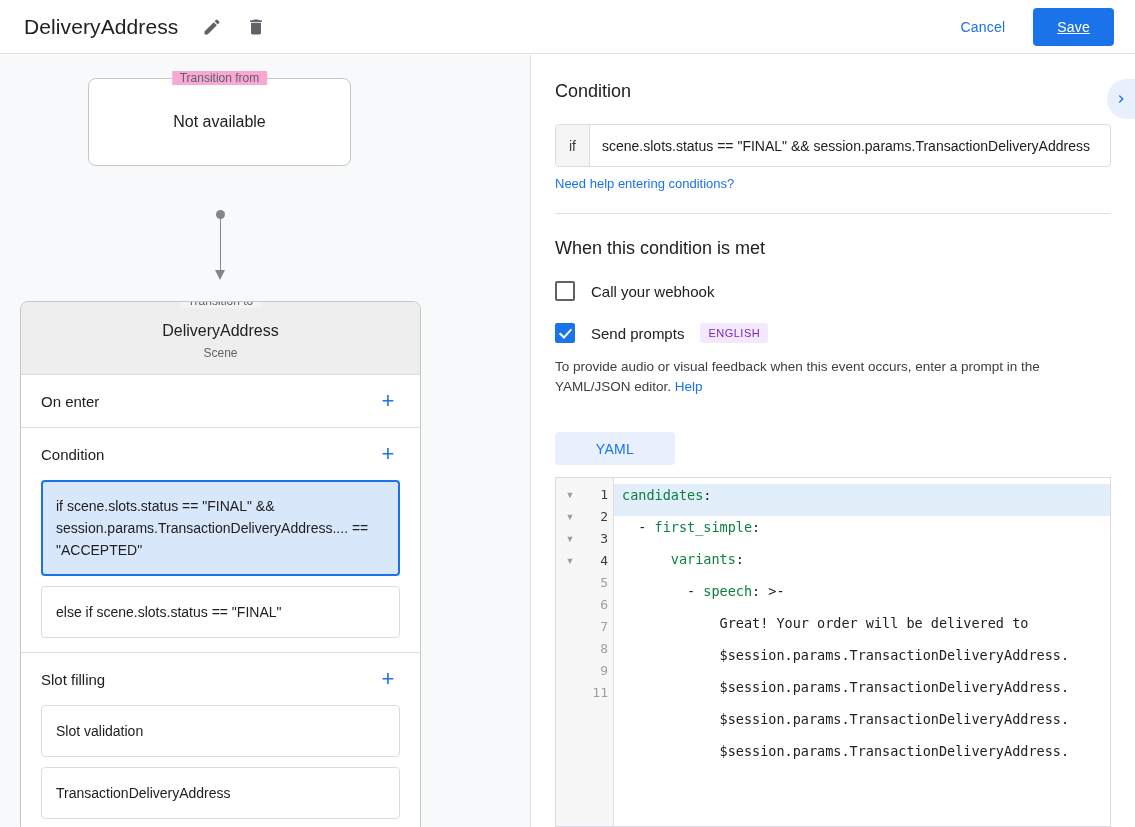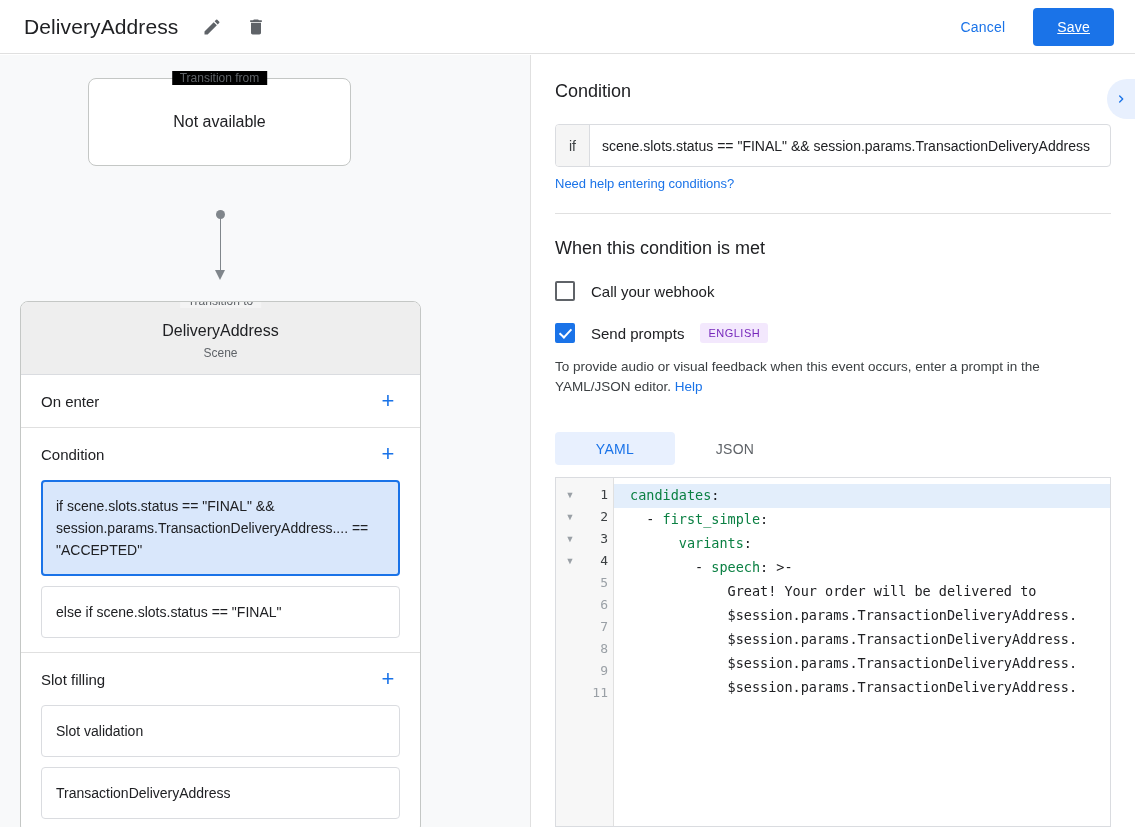--- a/index.html
+++ b/index.html
@@ -64,21 +64,21 @@
   
   .fieldset-box {
     position: relative;
     border: 1px solid #c4c7c5;
     border-radius: 8px;
     background: #ffffff;
   }
   .fieldset-legend {
     position: absolute; top: -8px; left: 50%;
     transform: translateX(-50%);
-    background: #000000;
+    background: #f9a8d4;
     padding: 0 8px;
     font-size: 12px;
     color: #5f6368;
     white-space: nowrap;
   }
   #transition-from-box {
     left: 88px; top: 23px;
     position: absolute;
     width: 263px; height: 88px;
     display: flex; align-items: center; justify-content: center;
@@ -349,26 +349,26 @@
     padding-right: 5px;
   }
   .ln.active { color: #3c4043; }
   .code-area {
     flex: 1;
     padding-top: 6px;
     overflow: hidden;
     position: relative;
   }
   .code-line {
-    height: 24px; line-height: 22px;
+    height: 32px; line-height: 22px;
     font-family: "DejaVu Sans Mono", monospace;
     font-size: 13.5px;
     color: #202124;
     white-space: pre;
-    padding-left: 16px;
+    padding-left: 8px;
   }
   .code-line.hl { background: #e3eefb; }
   .tok-key { color: #0b8043; }
   .tok-plain { color: #202124; }
 </style>
 </head>
 <body>
 
 <div class="topbar">
   <div class="topbar-title">DeliveryAddress</div>
@@ -478,21 +478,20 @@
       <span class="lang-badge">ENGLISH</span>
     </div>
 
     <div class="helper-text">
       <span>To provide audio or visual feedback when this event occurs, enter a prompt in the YAML/JSON editor.</span>
       <a>Help</a>
     </div>
 
     <div class="tabs" id="editor-tabs">
         <div class="tab active">YAML</div>
-        <div class="tab">JSON</div>
       </div>
 
     <div class="editor">
       <div class="fold-gutter" id="fold-gutter">
           <div class="fold-cell">▼</div>
           <div class="fold-cell">▼</div>
           <div class="fold-cell">▼</div>
           <div class="fold-cell">▼</div>
           <div class="fold-cell"></div>
           <div class="fold-cell"></div>

